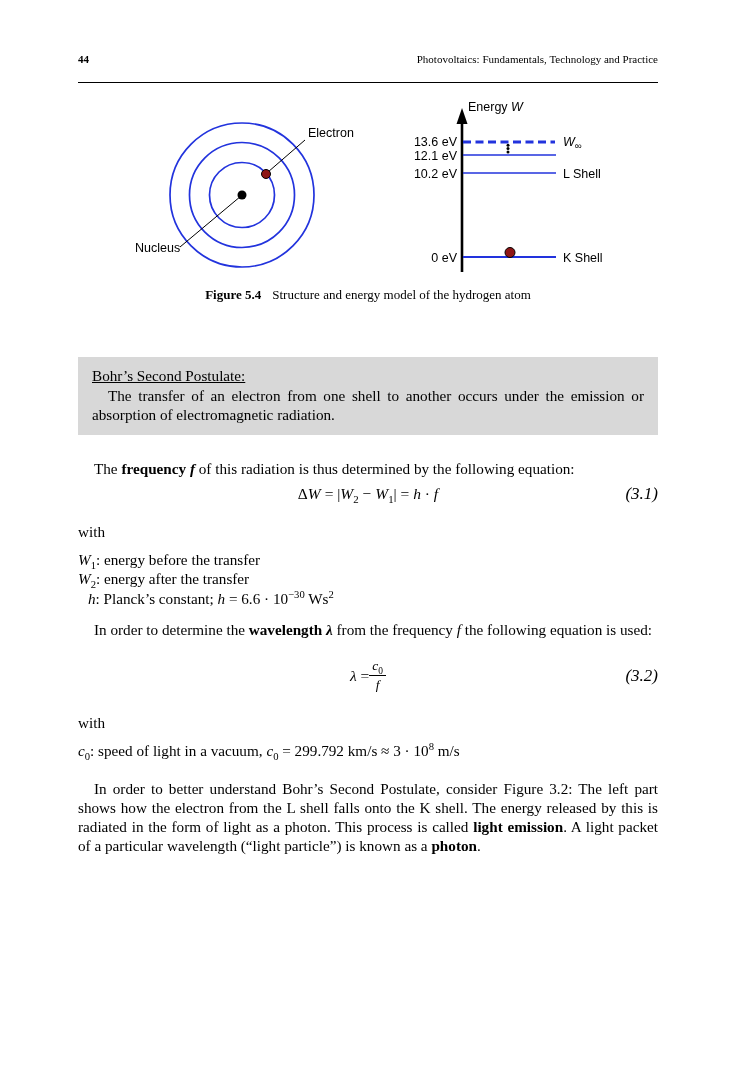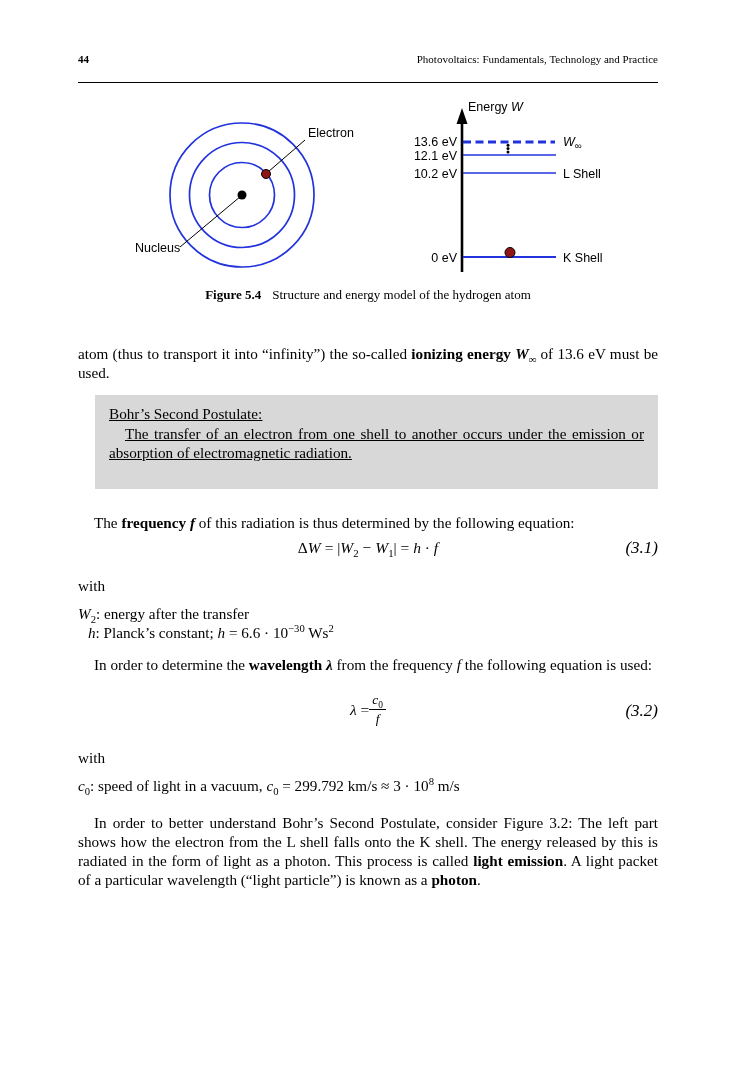--- a/index.html
+++ b/index.html
@@ -27,22 +27,22 @@
   .cap-label { font-weight:bold; margin-right:11px; }
   
   .content {
     position:absolute; left:78px; top:344px; width:580px;
     font-size:15.2px; line-height:19px; text-align:justify;
   }
   .content p { margin:0; }
   .indent { text-indent:16px; }
   sub, sup { font-size:70%; line-height:0; }
   .postulate-box {
-    background:#d8d8d8; margin:13px 0 0 17px;
-    padding:9px 14px 26px 14px; line-height:19.5px;text-decoration:underline;
+    background:#d8d8d8; margin:13px 0 0 0;
+    padding:9px 14px 10px 14px; line-height:19.5px;
   }
   .box-title { text-decoration:underline; }
   .box-text { text-indent:16px; margin:0; text-align:justify; }
   .para-freq { margin-top:24px !important; }
   .eq-row { position:relative; margin-top:6px; text-align:center; }
   .eq-main { font-size:15.5px; }
   .eq-number { position:absolute; right:0; top:0; font-size:17px;font-style:italic; }
   .with-line { margin-top:19px !important; }
   .with-line2 { margin-top:16px !important; }
   .def-list { margin-top:9px; line-height:19.5px; }
@@ -112,38 +112,38 @@
     </g>
   </svg>
 </div>
 
 <div class="figure-caption">
   <span class="cap-label">Figure 5.4</span><span>Structure and energy model of the hydrogen atom</span>
 </div>
 
 <div class="content">
 
-  <p><span>atom (thus to transport it into “infinity”) the so-called </span><span style="font-weight: bold;">ionizing energy </span><span style="font-weight: bold; font-style: italic;">W</span><sub style="font-weight: bold;">∞</sub><span> of 13.6 eV must be used.</span></p>
 
 
   <div class="postulate-box">
     <div class="box-title">Bohr’s Second Postulate:</div>
     <p class="box-text">The transfer of an electron from one shell to another occurs under the emission or absorption of electromagnetic radiation.</p>
   </div>
 
   <p class="indent para-freq"><span>The </span><span style="font-weight: bold;">frequency </span><span style="font-weight: bold; font-style: italic;">f</span><span> of this radiation is thus determined by the following equation:</span></p>
 
   <div class="eq-row">
     <span class="eq-main"><span>Δ</span><span style="font-style: italic;">W</span><span> = |</span><span style="font-style: italic;">W</span><sub>2</sub><span> − </span><span style="font-style: italic;">W</span><sub>1</sub><span>| = </span><span style="font-style: italic;">h</span><span> · </span><span style="font-style: italic;">f</span></span>
     <span class="eq-number">(3.1)</span>
   </div>
 
   <p class="with-line" style="text-align:left">with</p>
 
   <div class="def-list">
+    <p class="def-line"><span style="font-style: italic;">W</span><sub>1</sub><span>: energy before the transfer</span></p>
     <p class="def-line"><span style="font-style: italic;">W</span><sub>2</sub><span>: energy after the transfer</span></p>
     <p class="def-line def-indent"><span style="font-style: italic;">h</span><span>: Planck’s constant; </span><span style="font-style: italic;">h</span><span> = 6.6 · 10</span><sup>−30</sup><span> Ws</span><sup>2</sup></p>
   </div>
 
   <p class="indent para-wave"><span>In order to determine the </span><span style="font-weight: bold;">wavelength </span><span style="font-weight: bold; font-style: italic;">λ</span><span> from the frequency </span><span style="font-style: italic;">f</span><span> the following equation is used:</span></p>
 
   <div class="eq2-row">
     <span><span style="font-style: italic;">λ</span><span> = </span></span>
     <span class="frac">
       <span class="num"><span style="font-style: italic;">c</span><sub>0</sub></span>

